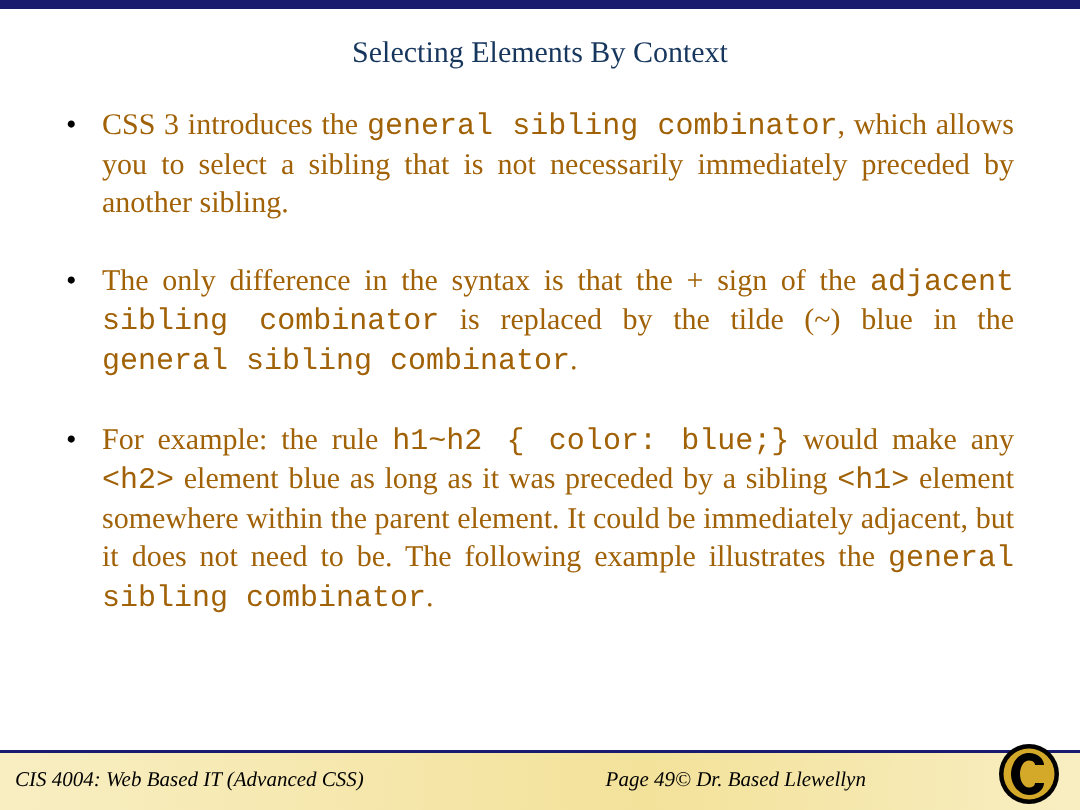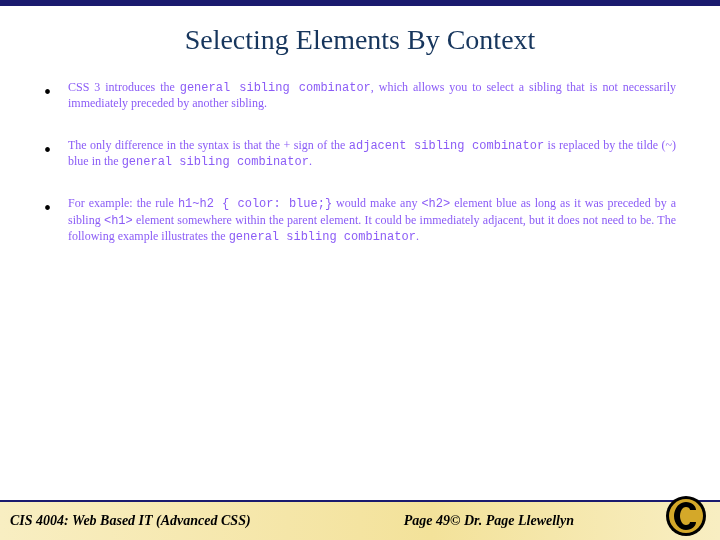--- a/index.html
+++ b/index.html
@@ -11,39 +11,39 @@
     position: relative;
     overflow: hidden;
   }
   .top-bar {
     width: 100%;
     height: 6px;
     background: #1a1a6e;
   }
   .title {
     text-align: center;
-    font-size: 28px;
+    font-size: 20px;
     color: #17365d;
     margin-top: 18px;
     margin-bottom: 24px;
     font-weight: normal;
   }
   .content {
     padding: 0 44px 0 44px;
   }
   ul.bullets {
     list-style: none;
   }
   ul.bullets > li {
     position: relative;
     padding-left: 24px;
     margin-bottom: 26px;
-    font-size: 12px;
+    font-size: 20px;
     line-height: 1.28;
-    color: #8b5cf6;
+    color: #a16207;
     text-align: justify;
   }
   ul.bullets > li::before {
     content: "•";
     position: absolute;
     left: 0;
     top: 0;
     font-size: 20px;
     color: #000;
   }
@@ -54,21 +54,21 @@
     position: absolute;
     left: 0;
     bottom: 0;
     width: 100%;
     height: 40px;
     background: linear-gradient(to right, #f8eec2 0%, #f5e6a8 40%, #f3e29a 60%, #f8eec2 100%);
     border-top: 2px solid #1a1a6e;
     display: flex;
     align-items: center;
     font-style: italic;
-    font-weight: bold;
+    font-weight: normal;
     font-size: 14px;
     color: #000;
   }
   .footer-left {
     flex: 0 0 300px;
     padding-left: 10px;
   }
   .footer-page {
     flex: 0 0 150px;
     text-align: right;
@@ -106,19 +106,19 @@
     <li>
       <span>For example: the rule </span><span class="mono">h1~h2 { color: blue;}</span><span>  would make any </span><span class="mono">&lt;h2&gt;</span><span>  element blue as long as it was preceded by a sibling </span><span class="mono">&lt;h1&gt;</span><span>  element somewhere within the parent element.  It could be immediately adjacent, but it does not need to be.  The following example illustrates the </span><span class="mono">general sibling combinator</span><span>.</span>
     </li>
 
   </ul>
 </div>
 
 <div class="footer">
   <div class="footer-left">CIS 4004: Web Based IT (Advanced CSS)</div>
   <div class="footer-page">Page 49</div>
-  <div class="footer-copy">© Dr. Page Llewellyn</div>
+  <div class="footer-copy">© Dr. Based Llewellyn</div>
   <svg class="footer-logo" viewBox="0 0 44 44">
     <circle cx="22" cy="22" r="20" fill="#000"></circle>
     <circle cx="22" cy="22" r="17" fill="#d4a829"></circle>
     <path d="M22 8 C14 8 10 16 10 22 C10 30 16 36 22 36 C28 36 32 32 32 28 L26 28 C26 30 24 31 22 31 C18 31 16 26 16 22 C16 18 18 13 22 13 C24 13 26 14 26 16 L32 16 C32 12 28 8 22 8 Z" fill="#000"></path>
   </svg>
 </div>
 
 </body></html>

